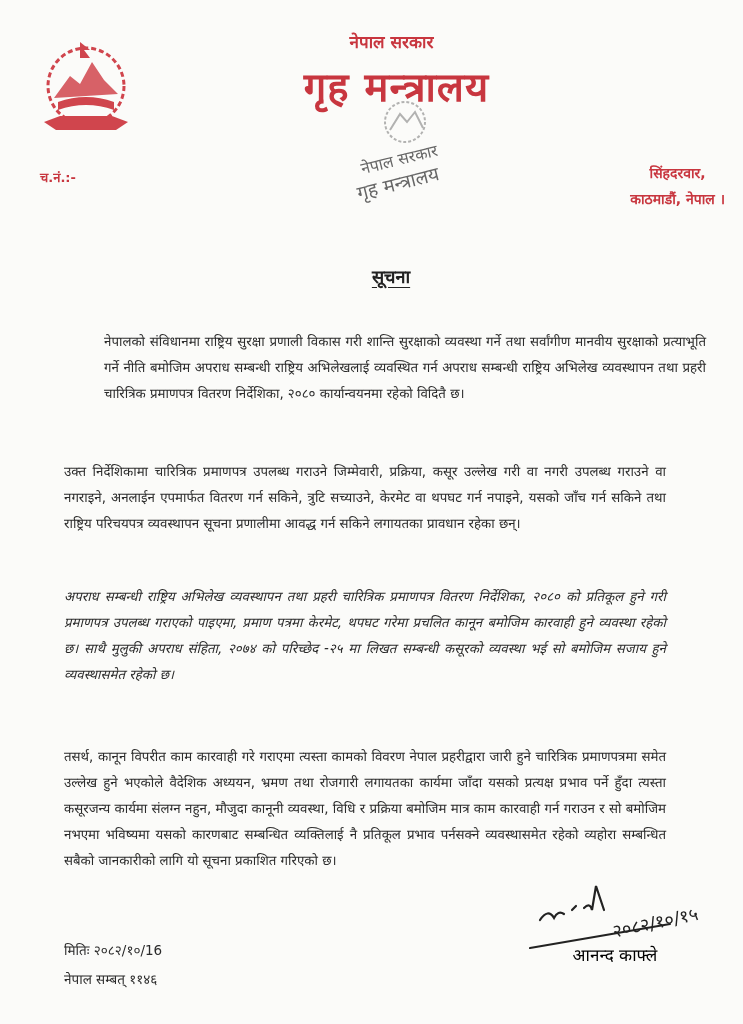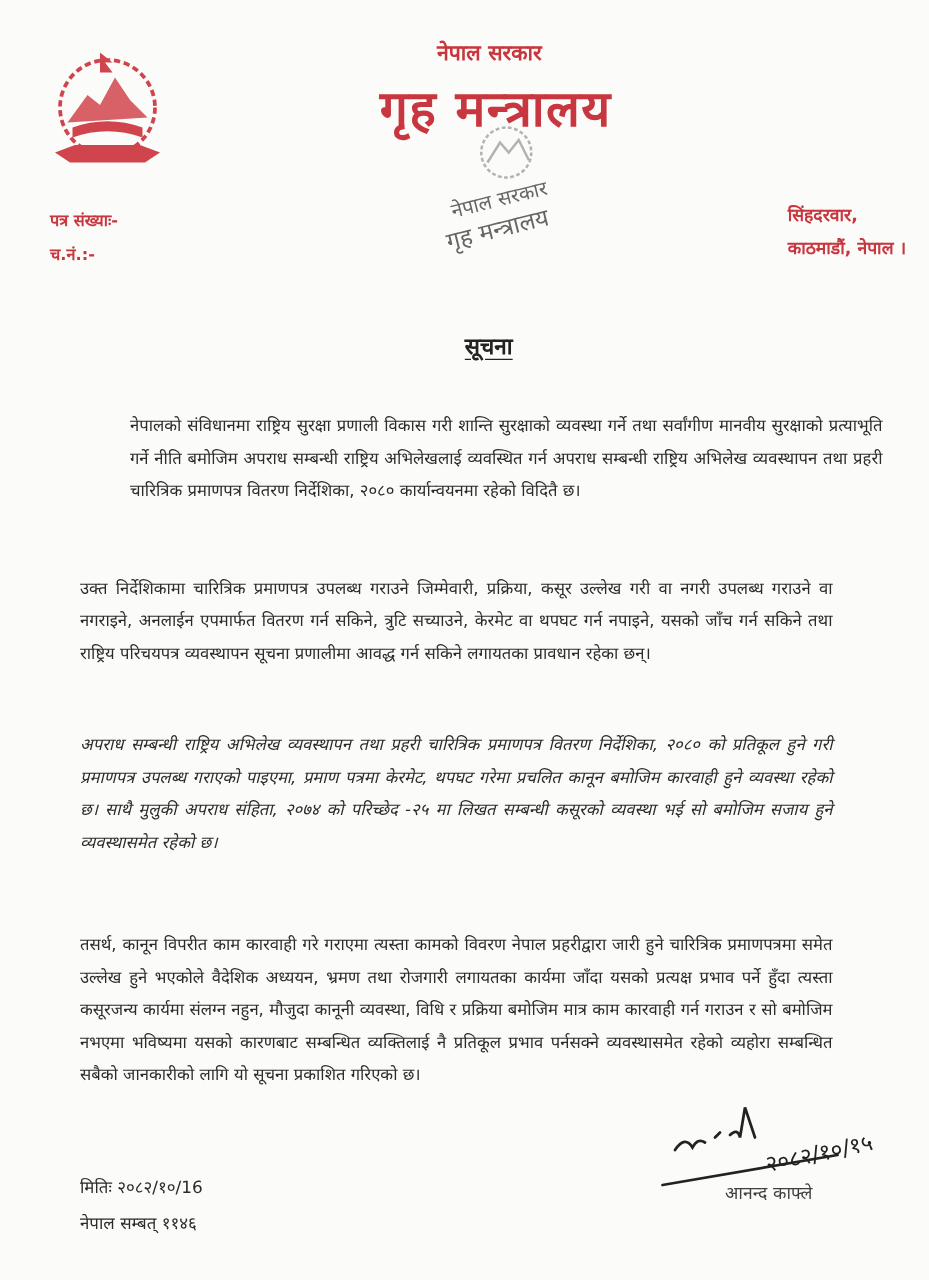--- a/index.html
+++ b/index.html
@@ -11,31 +11,31 @@
       position: relative;
     }
     .page { position: absolute; left: 0; top: 0; width: 743px; height: 772px; }
     .emblem { position: absolute; left: 40px; top: 36px; width: 92px; height: 108px; }
     .gov { position: absolute; left: 0; right: 0; top: 30px; text-align: center; font-size: 17px; font-weight: bold; color: #c8363f; padding-left: 40px; }
     .ministry { position: absolute; left: 0; right: 0; top: 58px; text-align: center; font-size: 40px; font-weight: bold; color: #c8363f; padding-left: 50px; letter-spacing: 1px; }
     .stamp { position: absolute; left: 345px; top: 100px; width: 130px; height: 100px; opacity: 0.55; }
     .stamp-text1 { position: absolute; left: 360px; top: 148px; font-size: 16px; color: #666; transform: rotate(-14deg); }
     .stamp-text2 { position: absolute; left: 356px; top: 170px; font-size: 19px; color: #666; transform: rotate(-14deg); }
     .refs { position: absolute; left: 40px; top: 164px; font-size: 13px; font-weight: bold; color: #c8363f; line-height: 27px; }
-    .addr { position: absolute; right: 18px; top: 160px; text-align: left; font-size: 14px; font-weight: bold; color: #c8363f; line-height: 26px; }
+    .addr { position: absolute; right: 18px; top: 160px; text-align: center; font-size: 14px; font-weight: bold; color: #c8363f; line-height: 26px; }
     .title { position: absolute; left: 0; right: 0; top: 264px; text-align: center; font-size: 18px; font-weight: bold; color: #222; padding-left: 39px; }
     .title span { text-decoration: underline; text-underline-offset: 4px; }
     .para { position: absolute; left: 64px; width: 602px; font-size: 13.3px; line-height: 26px; text-align: justify; color: #2b2b2b; }
     .p1 { top: 316px; margin-left: 40px; }
     .p2 { top: 446px; }
     .p3 { top: 571px; font-style: italic; }
     .p4 { top: 731px; }
     .date { position: absolute; left: 64px; top: 936px; font-size: 13.5px; line-height: 29px; color: #2b2b2b; }
     .sign { position: absolute; left: 520px; top: 880px; width: 200px; height: 70px; }
-    .signer { position: absolute; left: 555px; top: 942px; text-align: center; width: 120px; font-size: 14px; line-height: 27px; color: #404040; }
+    .signer { position: absolute; left: 555px; top: 942px; text-align: center; width: 120px; font-size: 17px; line-height: 27px; color: #000000; }
   </style>
 </head>
 <body>
 
 <div class="page">
 
   <svg class="emblem" viewBox="0 0 92 108">
     <g fill="none" stroke="#d0454d" stroke-width="3">
       <circle cx="46" cy="50" r="38" stroke-dasharray="5 3"></circle>
     </g>
@@ -51,21 +51,20 @@
   <svg class="stamp" viewBox="0 0 130 100">
     <g fill="none" stroke="#777" stroke-width="2">
       <circle cx="60" cy="22" r="20" stroke-dasharray="3 2"></circle>
       <path d="M45 30 L55 14 L62 22 L70 12 L78 28"></path>
     </g>
   </svg>
   <div class="stamp-text1">नेपाल सरकार</div>
   <div class="stamp-text2">गृह मन्त्रालय</div>
 
   <div class="refs">
-    <div>पत्र संख्याः-</div>
     <div>च.नं.:-</div>
   </div>
 
   <div class="addr">
     <div>सिंहदरवार,</div>
     <div>काठमाडौं, नेपाल ।</div>
   </div>
 
   <div class="title">
     <span>सूचना</span>

